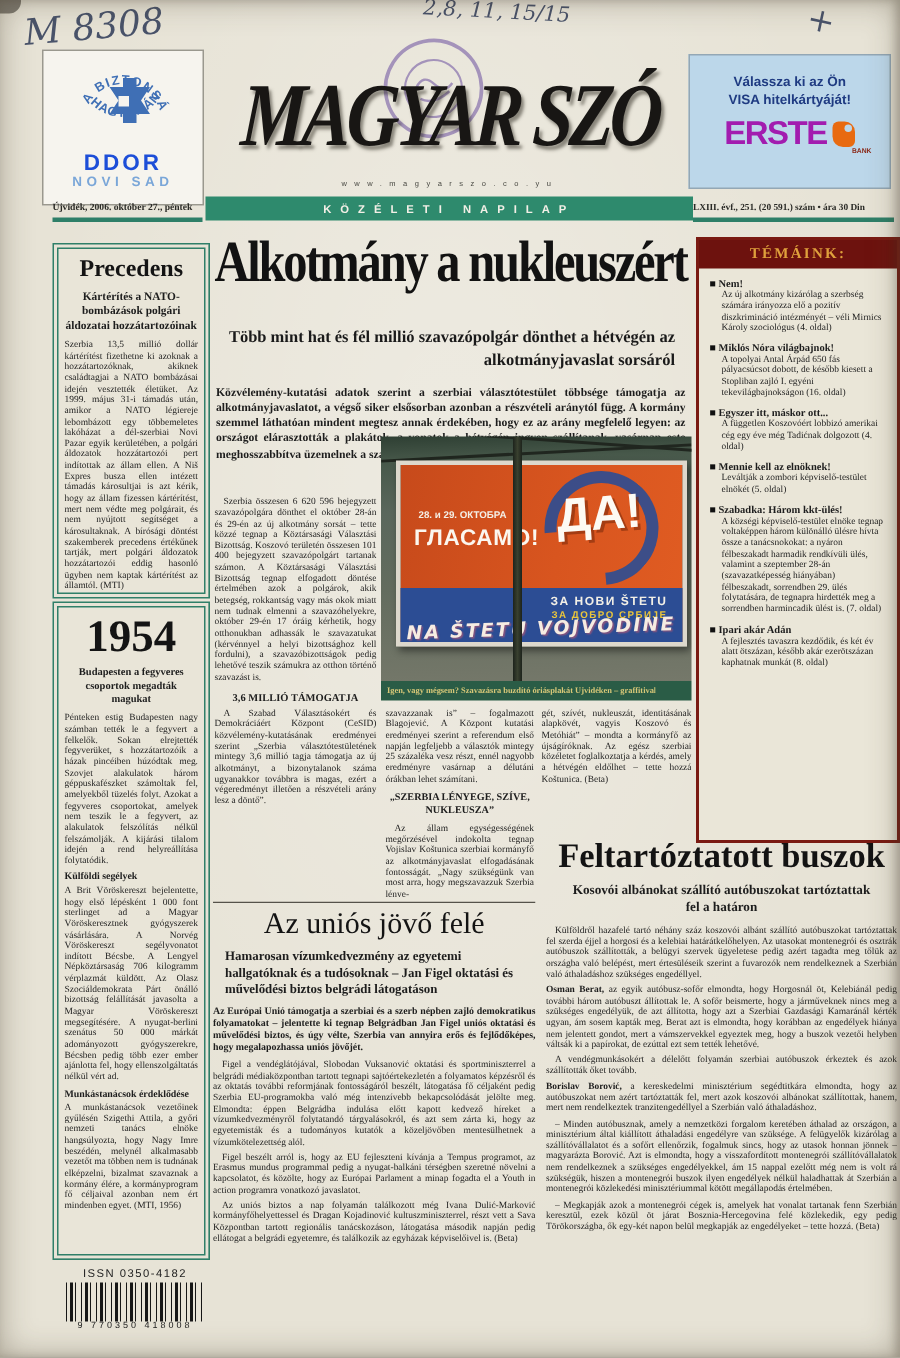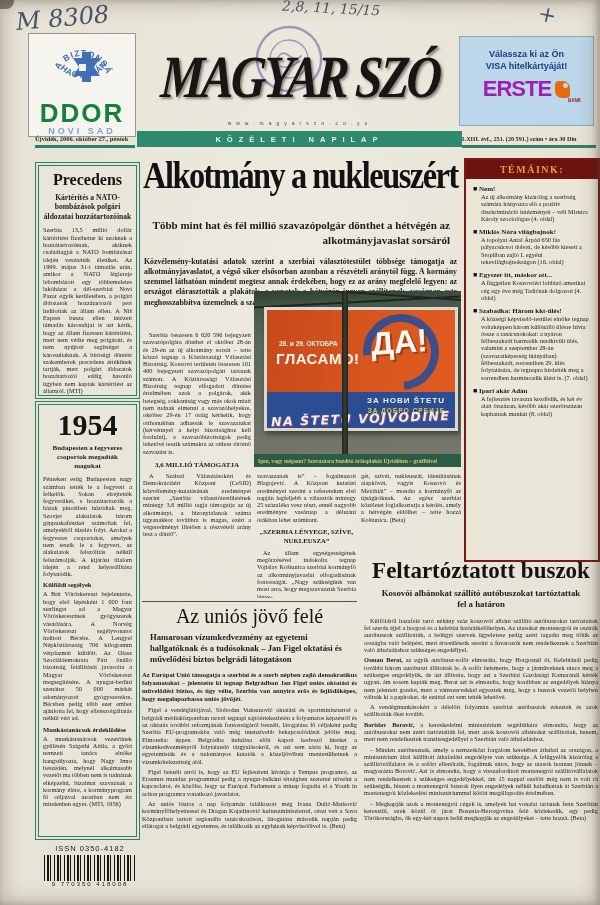--- a/index.html
+++ b/index.html
@@ -44,21 +44,21 @@
       </defs>
       <text font-family="Liberation Sans, sans-serif" font-size="8.5" font-weight="bold" fill="#3f6fb5" letter-spacing="1">
         <textPath href="#arcTop" startOffset="4%">A BIZTONSÁG</textPath>
       </text>
       <text font-family="Liberation Sans, sans-serif" font-size="8.5" font-weight="bold" fill="#3f6fb5" letter-spacing="0.5">
         <textPath href="#arcBot" startOffset="6%">HAGYOMÁNYA</textPath>
       </text>
       <path d="M24 22 h9 v-6 h9 v6 h9 l-6 9 6 9 h-9 v6 h-9 v-6 h-9 l6 -9 z" fill="#3f6fb5"></path>
       <rect x="30" y="28" width="7" height="7" fill="#f6f4ee"></rect>
     </svg>
-    <div style="font-family:'Liberation Sans',sans-serif;font-weight:bold;color:#15803d;font-size:26px;letter-spacing:2px;line-height:1;">DDOR</div>
+    <div style="font-family:'Liberation Sans',sans-serif;font-weight:bold;color:#1d4ed8;font-size:15px;letter-spacing:2px;line-height:1;">DDOR</div>
     <div style="font-family:'Liberation Sans',sans-serif;font-weight:bold;color:#7aa6d8;font-size:9px;letter-spacing:3px;">NOVI SAD</div>
   </div>
 
   <div class="abs" style="left:140px;top:30px;width:320px;height:92px;display:flex;align-items:center;justify-content:center;">
     <div style="font-size:49px;font-weight:bold;font-style:italic;letter-spacing:-3px;color:#181614;text-transform:uppercase;transform:scaleY(1.22) skewX(-4deg);text-shadow:2px 2px 2px rgba(40,35,25,.5);white-space:nowrap;">Magyar Szó</div>
   </div>
   <div class="abs" style="left:140px;top:120px;width:320px;text-align:center;font-family:'Liberation Sans',sans-serif;font-size:5px;letter-spacing:5px;color:#4a4a44;">www.magyarszo.co.yu</div>
   <div class="abs" style="left:137px;top:131px;width:325px;height:16px;background:#2e8a6d;display:flex;align-items:center;justify-content:center;">
     <span style="font-family:'Liberation Sans',sans-serif;font-size:7.5px;font-weight:bold;letter-spacing:6px;color:#f2efe6;">KÖZÉLETI NAPILAP</span>
   </div>
@@ -161,20 +161,24 @@
       </div>
       <div style="margin-bottom:6px;">
         <div style="font-size:7px;font-weight:bold;"><span style="color:#111;">■ </span><span>Miklós Nóra világbajnok!</span></div>
         <div class="bt" style="padding-left:8px;">A topolyai Antal Árpád 650 fás pályacsúcsot dobott, de később kiesett a Stopliban zajló I. egyéni tekevilágbajnokságon (16. oldal)</div>
       </div>
       <div style="margin-bottom:6px;">
         <div style="font-size:7px;font-weight:bold;"><span style="color:#111;">■ </span><span>Egyszer itt, máskor ott...</span></div>
         <div class="bt" style="padding-left:8px;">A független Koszovóért lobbizó amerikai cég egy éve még Tadićnak dolgozott (4. oldal)</div>
       </div>
       <div style="margin-bottom:6px;">
+        <div style="font-size:7px;font-weight:bold;"><span style="color:#111;">■ </span><span>Mennie kell az elnöknek!</span></div>
+        <div class="bt" style="padding-left:8px;">Leváltják a zombori képviselő-testület elnökét (5. oldal)</div>
+      </div>
+      <div style="margin-bottom:6px;">
         <div style="font-size:7px;font-weight:bold;"><span style="color:#111;">■ </span><span>Szabadka: Három kkt-ülés!</span></div>
         <div class="bt" style="padding-left:8px;">A községi képviselő-testület elnöke tegnap voltaképpen három különálló ülésre hívta össze a tanácsnokokat: a nyáron félbeszakadt harmadik rendkívüli ülés, valamint a szeptember 28-án (szavazatképesség hiányában) félbeszakadt, sorrendben 29. ülés folytatására, de tegnapra hirdették meg a sorrendben harmincadik ülést is. (7. oldal)</div>
       </div>
       <div style="margin-bottom:6px;">
         <div style="font-size:7px;font-weight:bold;"><span style="color:#111;">■ </span><span>Ipari akár Adán</span></div>
         <div class="bt" style="padding-left:8px;">A fejlesztés tavaszra kezdődik, és két év alatt ötszázan, később akár ezerötszázan kaphatnak munkát (8. oldal)</div>
       </div>
     </div>
   </div>
 

